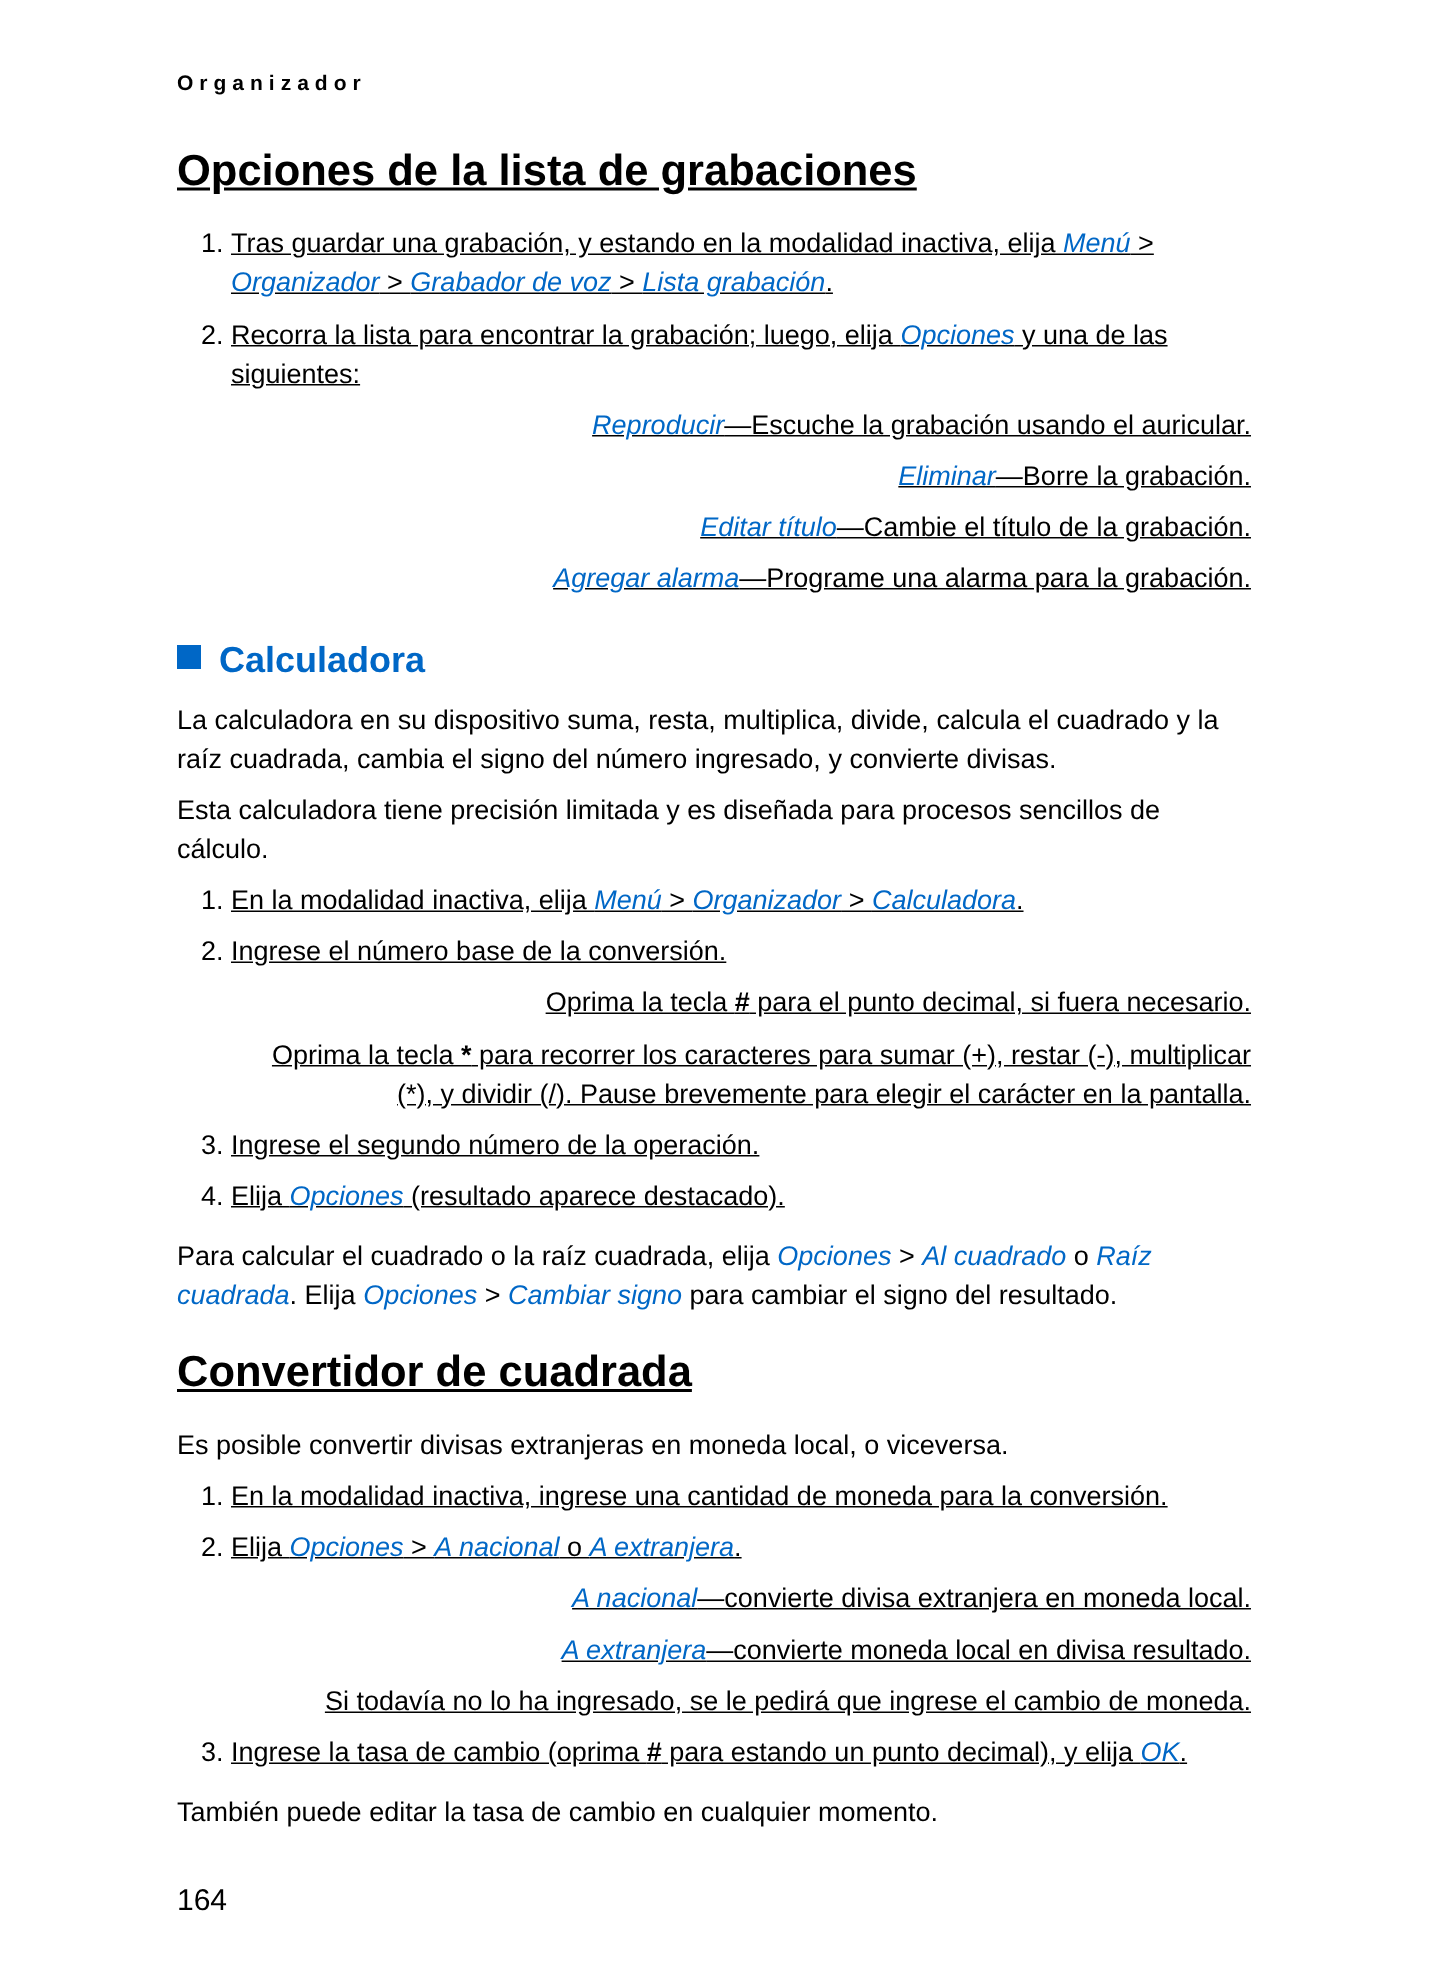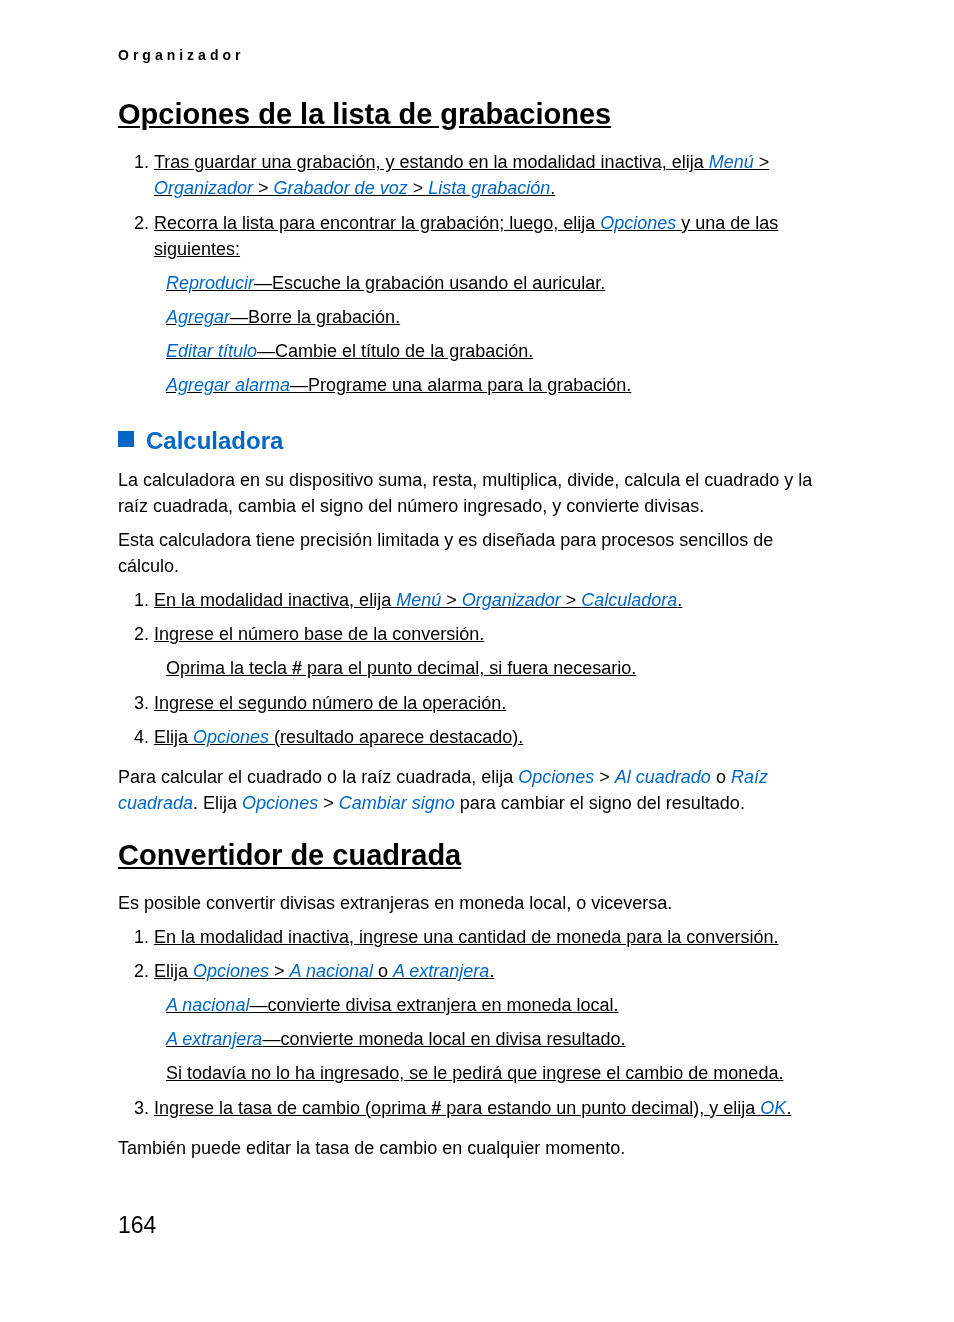--- a/index.html
+++ b/index.html
@@ -43,78 +43,80 @@
   }
   ol {
     margin: 0 0 14px 0;
     padding-left: 36px;
   }
   ol li {
     margin-bottom: 8px;
     text-decoration: underline;
   }
   .indent-block {
-    margin-left: 12px;
+    margin-left: 0;
     margin-top: 8px;
+    text-align: right;
   }
   .indent-block p {
     margin: 8px 0;
   }
   p {
     margin: 8px 0;
   }
   .para-after-list {
     margin: 8px 0 18px 0;
   }
   .menu {
     color: #0067c6;
     font-style: italic;
   }
   .bold {
     font-weight: bold;
   }
   .page-num {
-    margin-top: 48px;
-    font-size: 23px;
+    margin-top: 32px;
+    font-size: 20px;
   }
 </style>
 </head>
 <body>
 
 <div class="page-header">Organizador</div>
 
 <h2 class="underline">Opciones de la lista de grabaciones</h2>
 <ol>
   <li>
     <span>Tras guardar una grabación, y estando en la modalidad inactiva, elija </span><span class="menu">Menú</span><span> &gt; </span><span class="menu">Organizador</span><span> &gt; </span><span class="menu">Grabador de voz</span><span> &gt; </span><span class="menu">Lista grabación</span><span>.</span>
   </li>
   <li>
     <span>Recorra la lista para encontrar la grabación; luego, elija </span><span class="menu">Opciones</span><span> y una de las siguientes:</span>
     <div class="indent-block">
       <p><span class="menu">Reproducir</span><span>—Escuche la grabación usando el auricular.</span></p>
-      <p><span class="menu">Agregar</span><span>—Borre la grabación.</span></p>
+      <p><span class="menu">Eliminar</span><span>—Borre la grabación.</span></p>
       <p><span class="menu">Editar título</span><span>—Cambie el título de la grabación.</span></p>
       <p><span class="menu">Agregar alarma</span><span>—Programe una alarma para la grabación.</span></p>
     </div>
   </li>
 </ol>
 
 <h2 class="calc-heading">
   <span class="square"></span><span>Calculadora</span>
 </h2>
 <p>La calculadora en su dispositivo suma, resta, multiplica, divide, calcula el cuadrado y la raíz cuadrada, cambia el signo del número ingresado, y convierte divisas.</p>
 <p>Esta calculadora tiene precisión limitada y es diseñada para procesos sencillos de cálculo.</p>
 <ol>
   <li>
     <span>En la modalidad inactiva, elija </span><span class="menu">Menú</span><span> &gt; </span><span class="menu">Organizador</span><span> &gt; </span><span class="menu">Calculadora</span><span>.</span>
   </li>
   <li>
     <span>Ingrese el número base de la conversión.</span>
     <div class="indent-block">
       <p><span>Oprima la tecla </span><span class="bold">#</span><span> para el punto decimal, si fuera necesario.</span></p>
+      <p><span>Oprima la tecla </span><span class="bold">*</span><span> para recorrer los caracteres para sumar (+), restar (-), multiplicar (*), y dividir (/). Pause brevemente para elegir el carácter en la pantalla.</span></p>
     </div>
   </li>
   <li>Ingrese el segundo número de la operación.</li>
   <li>
     <span>Elija </span><span class="menu">Opciones</span><span> (resultado aparece destacado).</span>
   </li>
 </ol>
 <p class="para-after-list">
   <span>Para calcular el cuadrado o la raíz cuadrada, elija </span><span class="menu">Opciones</span><span> &gt; </span><span class="menu">Al cuadrado</span><span> o </span><span class="menu">Raíz cuadrada</span><span>. Elija </span><span class="menu">Opciones</span><span> &gt; </span><span class="menu">Cambiar signo</span><span> para cambiar el signo del resultado.</span>
 </p>

